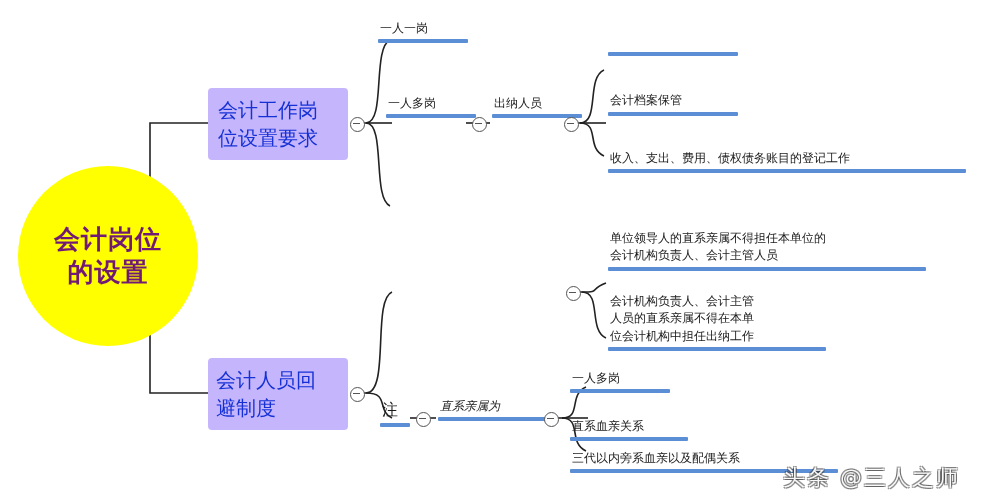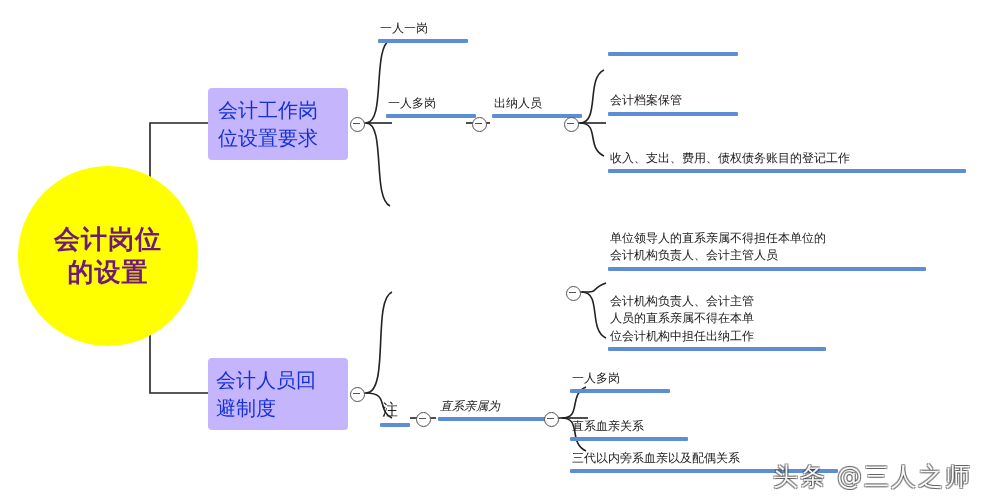--- a/index.html
+++ b/index.html
@@ -106,23 +106,23 @@
     left: 2px;
     top: 5px;
     width: 7px;
     height: 1px;
     background: #555555;
   }
 
   
   .watermark {
     position: absolute;
-    right: 10px;
+    right: 22px;
     bottom: 4px;
-    font-size: 25px;
+    font-size: 22px;
     color: rgba(255,255,255,0.95);
     letter-spacing: 2px;
     z-index: 10;
     white-space: nowrap;
     text-shadow:
       -1px -1px 0 rgba(60,60,60,0.55),
        1px -1px 0 rgba(60,60,60,0.55),
       -1px  1px 0 rgba(60,60,60,0.55),
        1px  1px 0 rgba(60,60,60,0.55);
   }

